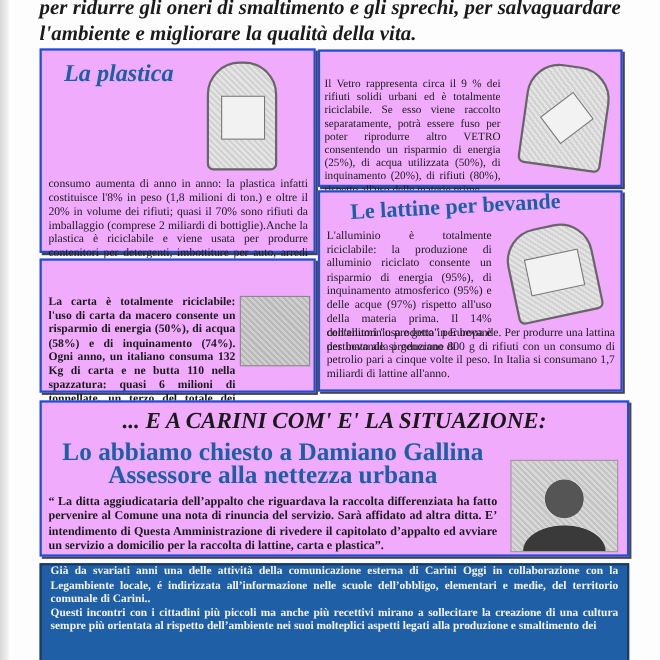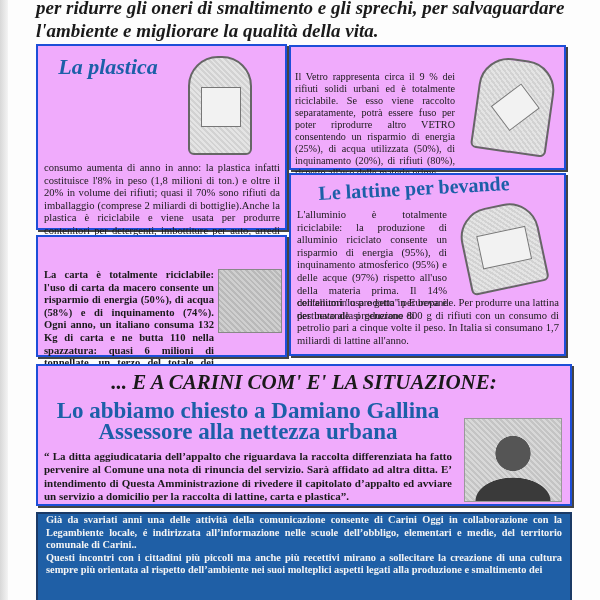--- a/index.html
+++ b/index.html
@@ -68,15 +68,15 @@
   <div class="carini-h">... E A CARINI COM' E' LA SITUAZIONE:</div>
   <div style="position:absolute;left:0;top:34px;width:420px;">
     <div class="carini-sub">Lo abbiamo chiesto a Damiano Gallina</div>
     <div class="carini-sub">Assessore alla nettezza urbana</div>
   </div>
   <div class="quote" style="position:absolute;left:6px;top:84px;width:408px;">“ La ditta aggiudicataria dell’appalto che riguardava la raccolta differenziata ha fatto pervenire al Comune una nota di rinuncia del servizio. Sarà affidato ad altra ditta. E’ intendimento di Questa Amministrazione di rivedere il capitolato d’appalto ed avviare un servizio a domicilio per la raccolta di lattine, carta e plastica”.</div>
   <div class="photo" style="left:426px;top:52px;width:96px;height:82px;"></div>
 </div>
 
 <div class="box" id="scuole">
-  <div class="s-body">Già da svariati anni una delle attività della comunicazione consente di Carini Oggi in collaborazione con la Legambiente locale, é indirizzata all’informazione nelle scuole dell’obbligo, elementari e medie, del territorio comunale di Carini..</div>
+  <div class="s-body">Già da svariati anni una delle attività della comunicazione esterna di Carini Oggi in collaborazione con la Legambiente locale, é indirizzata all’informazione nelle scuole dell’obbligo, elementari e medie, del territorio comunale di Carini..</div>
   <div class="s-body">Questi incontri con i cittadini più piccoli ma anche più recettivi mirano a sollecitare la creazione di una cultura sempre più orientata al rispetto dell’ambiente nei suoi molteplici aspetti legati alla produzione e smaltimento dei</div>
 </div>
 
 </body></html>

